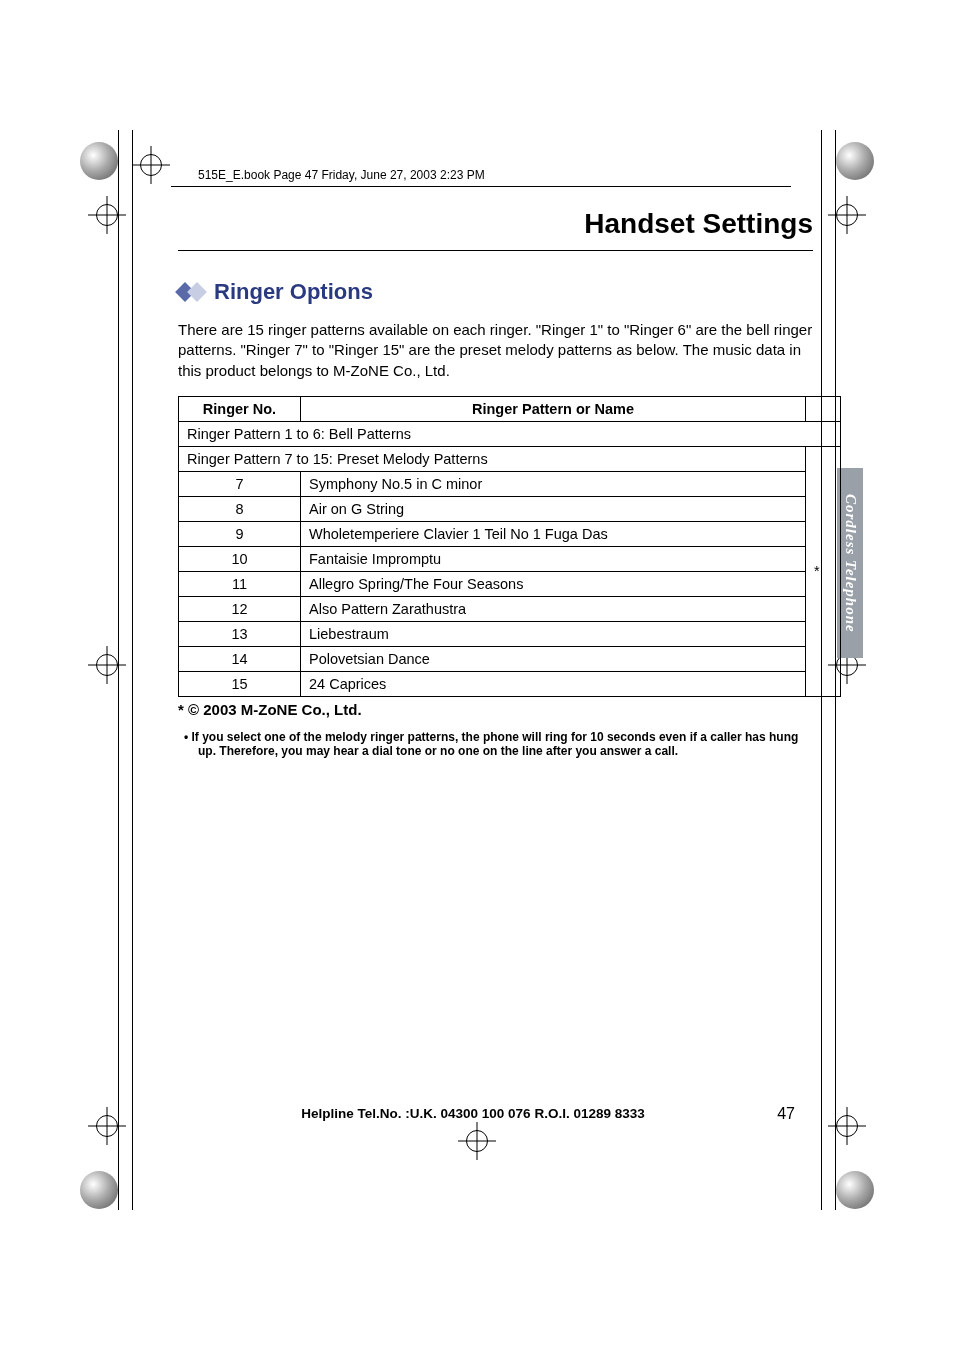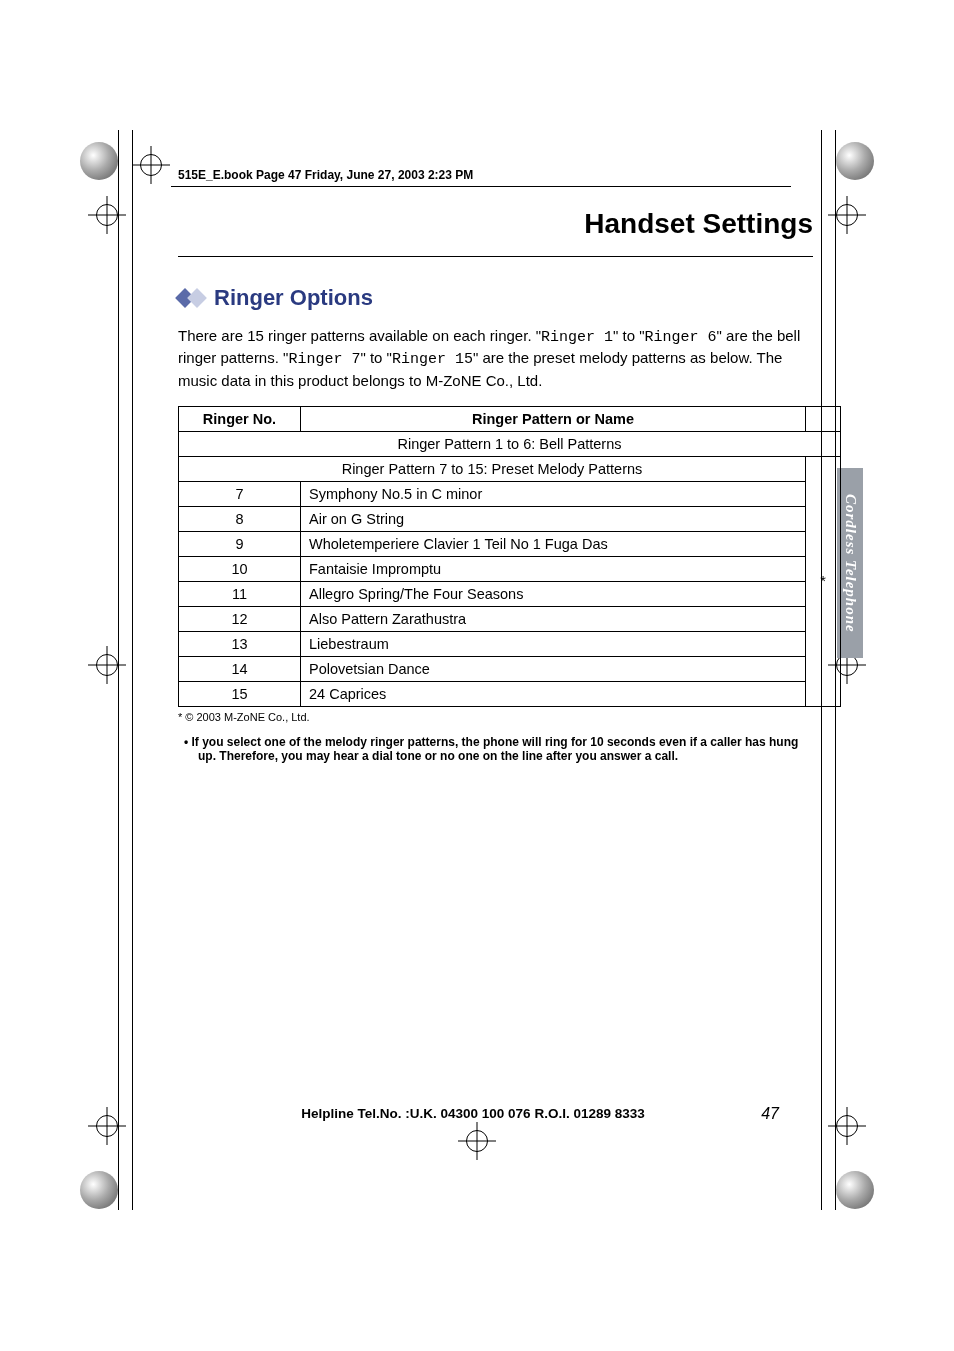--- a/index.html
+++ b/index.html
@@ -31,23 +31,22 @@
   .vline { position:absolute; width:1px; background:#000; }
 
   .page-frame {
     position: absolute;
     left: 123px; top: 128px;
     width: 700px;
     height: 1015px;
   }
   .running-head {
     font-size: 12px;
-    margin-left: 55px;
+    margin-left: 75px;
     margin-top: 40px;
-    font-weight: bold;
   }
   .hr-thin {
     border-top:1px solid #000;
     margin: 4px 0 0 48px;
     width: 620px;
   }
   .side-tab {
     position:absolute;
     right:-40px; top:340px;
     width:26px; height:190px;
@@ -64,49 +63,49 @@
   .content {
     position:absolute;
     left:55px; top:80px; right:10px;
   }
   .h1 {
     text-align:right;
     font-size:28px;
     font-weight:bold;
     color:#000;
     border-bottom:1px solid #000;
-    padding-bottom:16px;
+    padding-bottom:10px;
     margin-bottom:28px;
   }
   .h2-row { display:flex; align-items:center; gap:6px; margin-bottom:8px;}
   .bullet-diamond { width:14px; height:14px; transform:rotate(45deg); background:#5a6aa8; display:inline-block; margin-right:-8px; }
   .bullet-diamond2 { width:14px; height:14px; transform:rotate(45deg); background:#c7cde3; display:inline-block; margin-right:4px; }
   .h2 { font-size:22px; font-weight:bold; color:#2a3a80; }
   .para { font-size:15px; line-height:1.35; }
-  .mono { font-family: Liberation Mono, monospace; }
+  .mono { font-family: Liberation Sans, sans-serif; }
   .key-icon {
     display:inline-block; border:1px solid #000; border-radius:10px; padding:0 6px; font-size:11px; line-height:16px; vertical-align:middle;
   }
   table.ringer {
     border-collapse:collapse; width:663px; margin-top:0; font-size:14.5px;
   }
   table.ringer th, table.ringer td { border:1px solid #000; padding:4px 8px; }
   table.ringer th { font-weight:bold; text-align:center; }
   table.ringer .num { text-align:center; width:105px; }
-  table.ringer .spanrow td { text-align:center;border-radius:10px; }
+  table.ringer .spanrow td { text-align:left;border-radius:10px; }
   table.ringer .star { width:18px; text-align:center; border-top:1px solid #000; border-bottom:1px solid #000; }
-  .footnote { font-size:11px; margin-top:4px; }
+  .footnote { font-size:15px; margin-top:4px;font-weight:bold; }
   .bullet-note { font-size:12px; margin-top:12px; padding-left:20px; text-indent:-14px;font-weight:bold; }
   .footer {
     position:absolute; left:0; right:0; bottom:22px;
     display:flex; justify-content:center; align-items:center;
     font-size:14px; gap:90px;
   }
   .footer .help { font-weight:bold; font-size:13.5px; }
-  .footer .pnum { font-size:16px; position:absolute; right:44px;font-style:italic; }
+  .footer .pnum { font-size:16px; position:absolute; right:28px; }
 
   .corner-sphere {
     width:38px; height:38px; border-radius:50%;
     background: radial-gradient(circle at 35% 35%, #fff, #aaa 45%, #555);
   }
 </style>
 </head>
 <body>
 
 <div class="crop-mark" style="left:80px; top:142px;">

